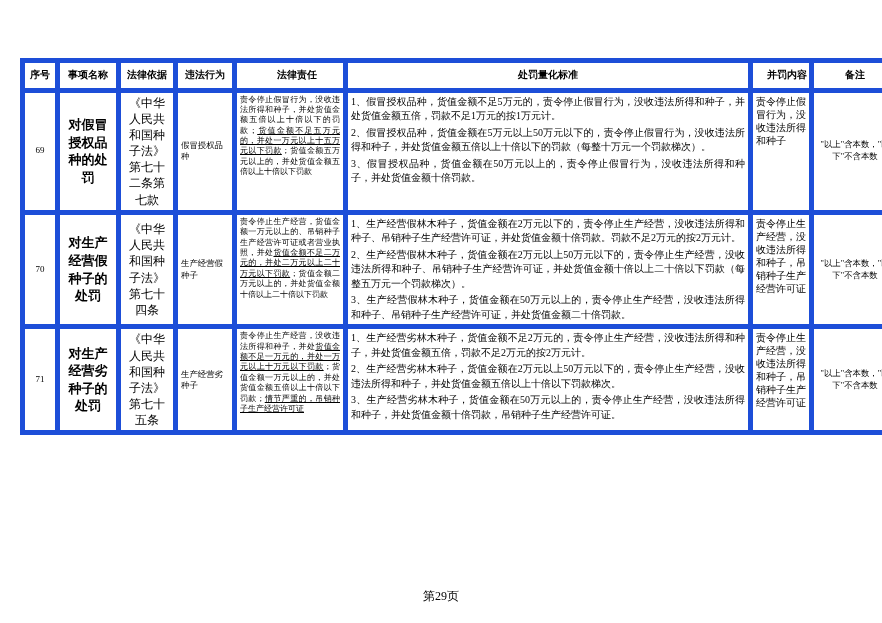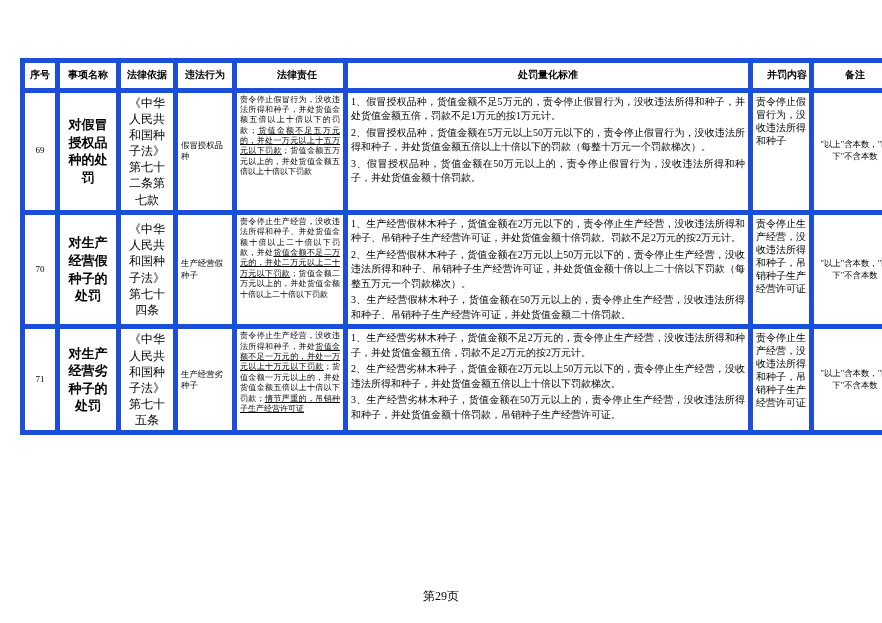--- a/index.html
+++ b/index.html
@@ -98,21 +98,21 @@
           </td>
         <td class="extra">责令停止假冒行为，没收违法所得和种子</td>
         <td class="remark">"以上"含本数，"以下"不含本数</td>
       </tr>
 
       <tr>
         <td class="seq">70</td>
         <td class="name">对生产经营假种子的处罚</td>
         <td class="law">《中华人民共和国种子法》第七十四条</td>
         <td class="act">生产经营假种子</td>
-        <td class="resp"><span>责令停止生产经营，没收违法所得和种子、并处货值金额十倍以上二十倍以下罚款，并处</span><span class="u">货值金额不足二万元的，并处二万元以上二十万元以下罚款</span><span>；货值金额二万元以上的，并处货值金额十倍以上二十倍以下罚款</span></td>
+        <td class="resp"><span>责令停止生产经营，货值金额一万元以上的、吊销种子生产经营许可证或者营业执照，并处</span><span class="u">货值金额不足二万元的，并处二万元以上二十万元以下罚款</span><span>；货值金额二万元以上的，并处货值金额十倍以上二十倍以下罚款</span></td>
         <td class="std">
             <div class="p">1、生产经营假林木种子，货值金额在2万元以下的，责令停止生产经营，没收违法所得和种子、吊销种子生产经营许可证，并处货值金额十倍罚款。罚款不足2万元的按2万元计。</div>
             <div class="p">2、生产经营假林木种子，货值金额在2万元以上50万元以下的，责令停止生产经营，没收违法所得和种子、吊销种子生产经营许可证，并处货值金额十倍以上二十倍以下罚款（每整五万元一个罚款梯次）。</div>
             <div class="p">3、生产经营假林木种子，货值金额在50万元以上的，责令停止生产经营，没收违法所得和种子、吊销种子生产经营许可证，并处货值金额二十倍罚款。</div>
           </td>
         <td class="extra">责令停止生产经营，没收违法所得和种子，吊销种子生产经营许可证</td>
         <td class="remark">"以上"含本数，"以下"不含本数</td>
       </tr>
 
       <tr>

